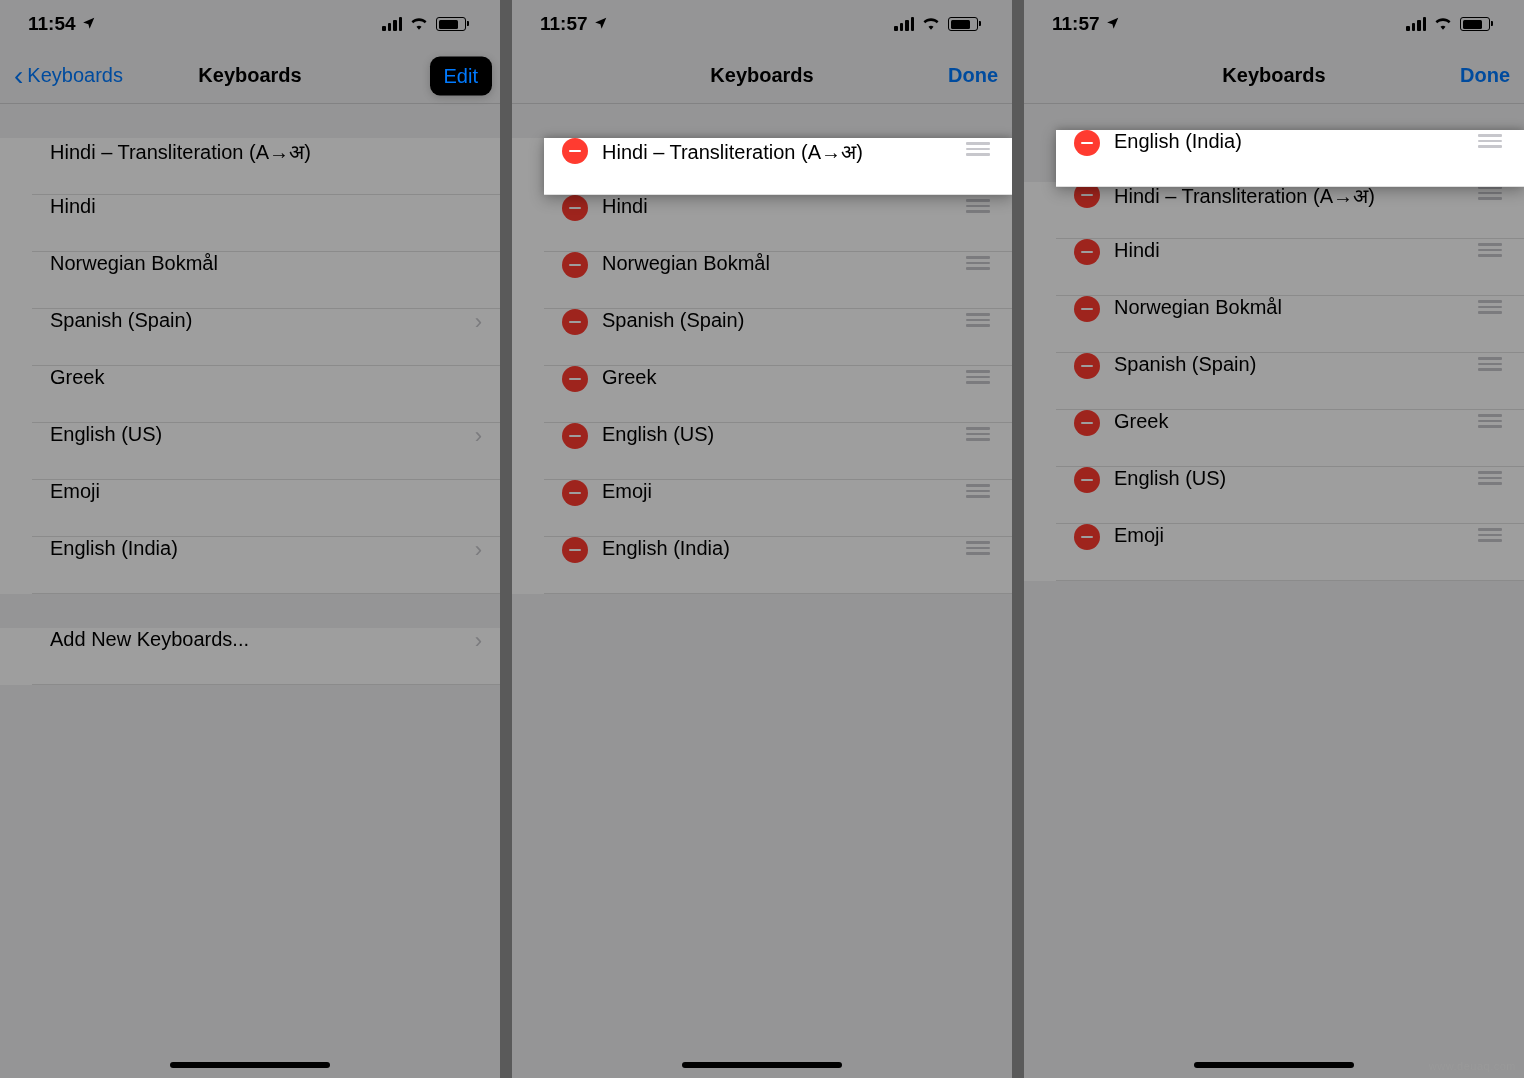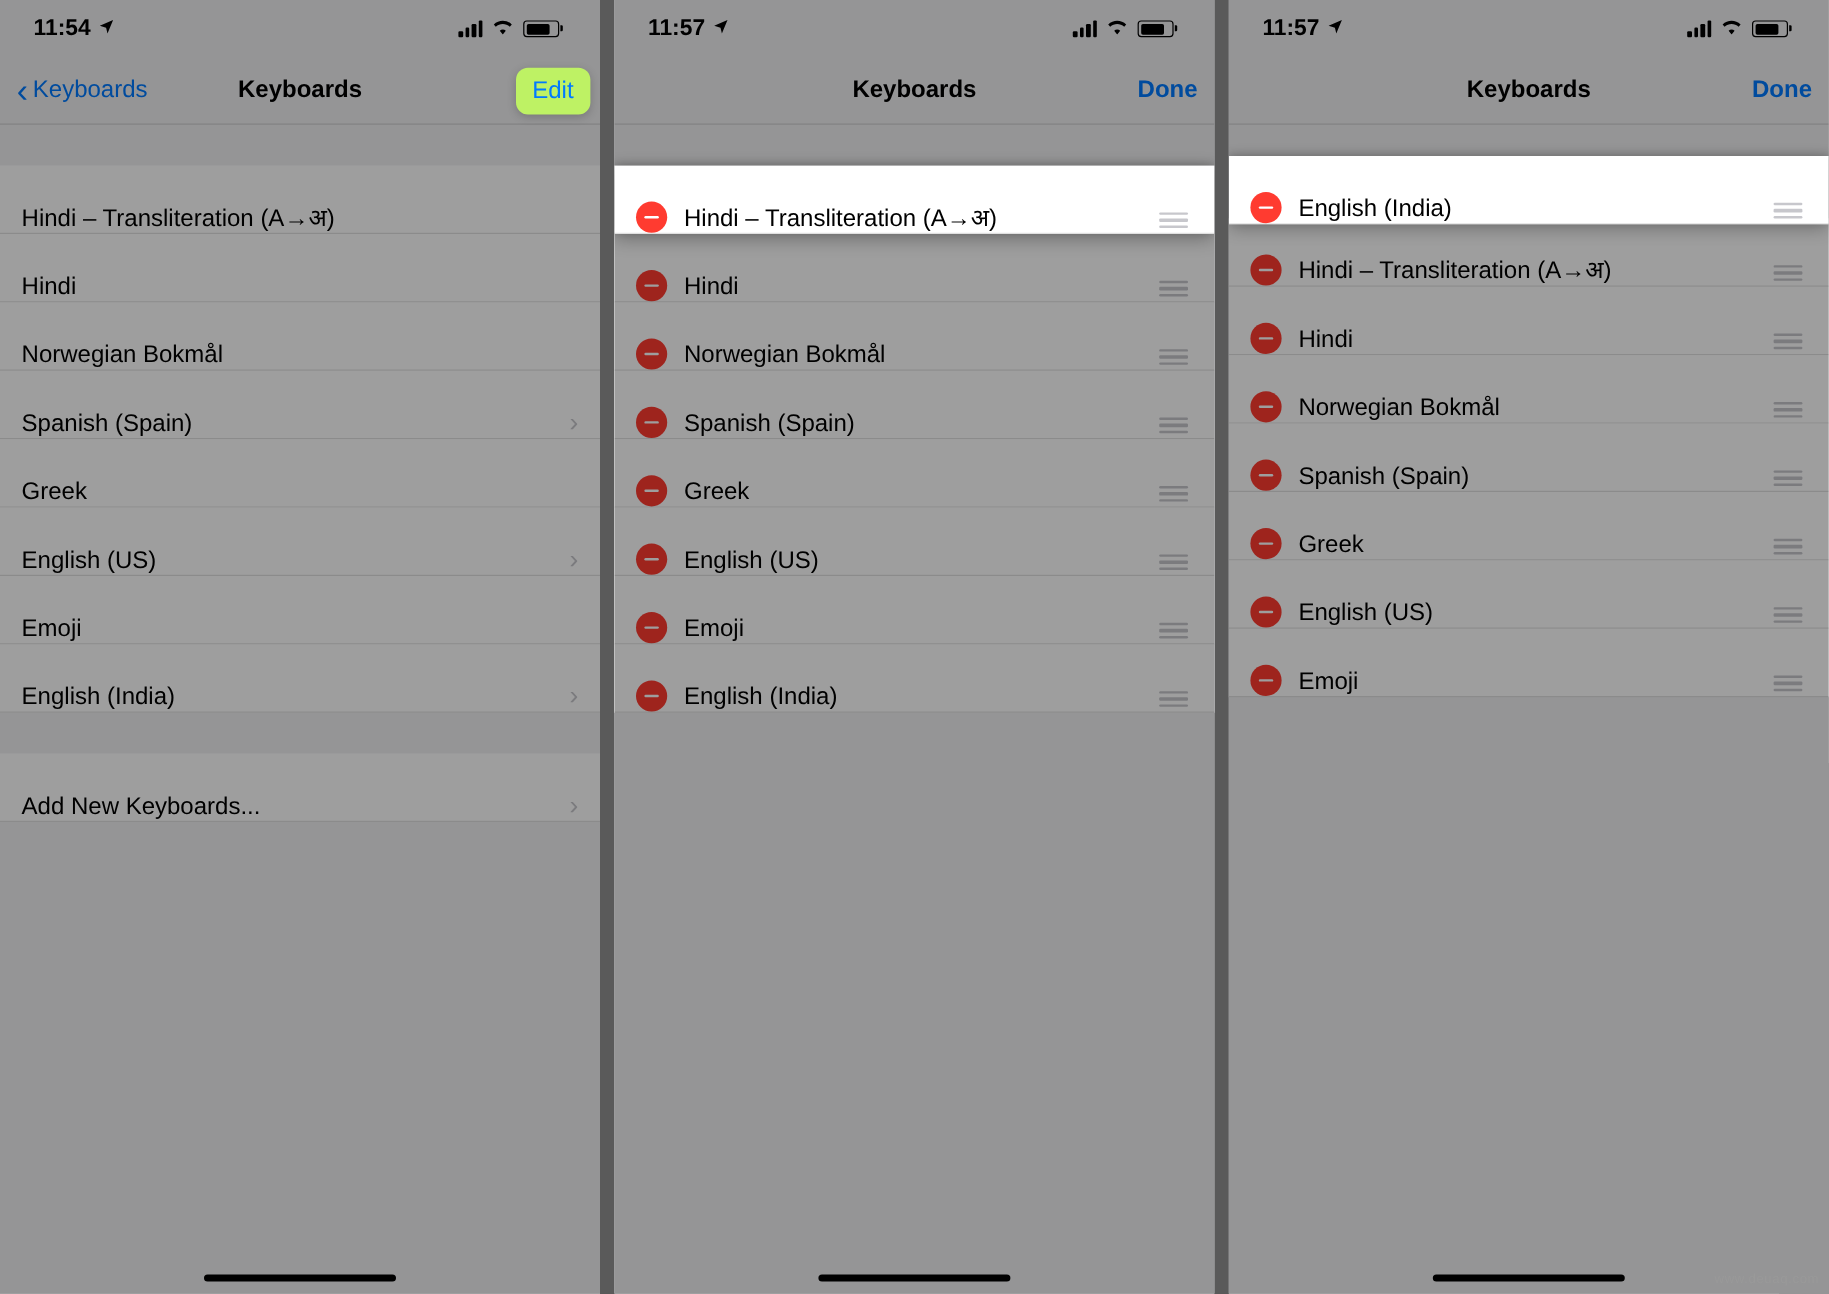--- a/index.html
+++ b/index.html
@@ -82,44 +82,45 @@
   .nav-right {
     color: #007aff; font-size: 20px;
   }
   .nav-right.done { font-weight: 600; text-align: center; }
 
   .edit-pill {
     position: absolute;
     right: 8px;
     top: 50%;
     transform: translateY(-50%);
-    background: #bef264;
+    background: #000000;
     padding: 8px 14px;
     border-radius: 10px;
     color: #007aff;
     font-size: 20px;
     z-index: 10;
     box-shadow: 0 2px 8px rgba(0,0,0,0.2);
   }
 
   .section-gap { height: 34px; }
 
   .list {
     background: #fff;
   }
   .row {
     height: 57px;
     display: flex;
-    align-items: flex-end;
+    align-items: flex-start;
     padding: 0 18px;
     border-bottom: 1px solid rgba(0,0,0,0.12);
     font-size: 20px;
     color: #000;
     position: relative;
     background: #fff;
+    margin-left: 32px;
   }
   .row .label { flex: 1; }
   .row .disclosure {
     color: #c7c7cc; font-size: 22px;
   }
   .row.edit {
     padding-left: 18px;
   }
   .minus {
     width: 26px; height: 26px; border-radius: 50%;

